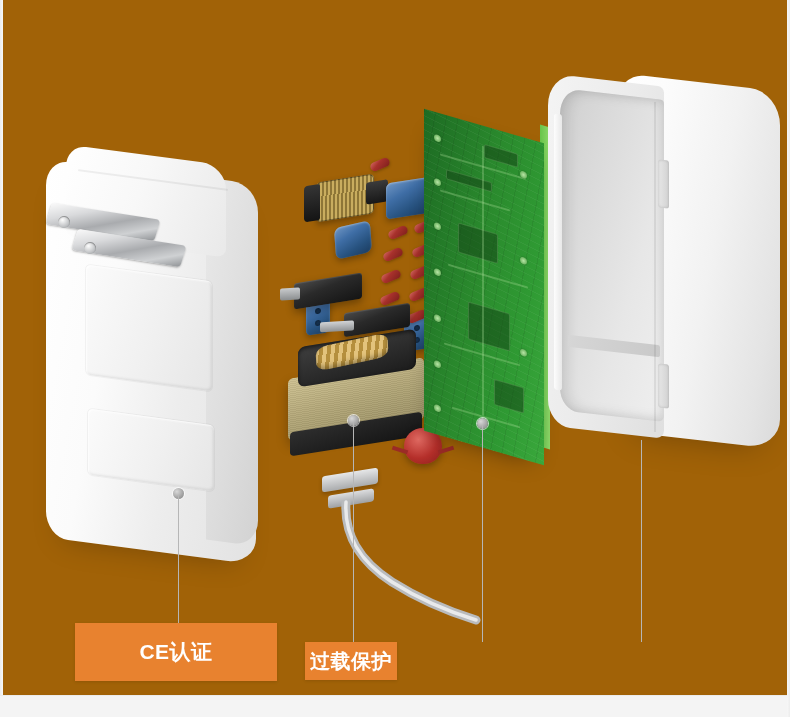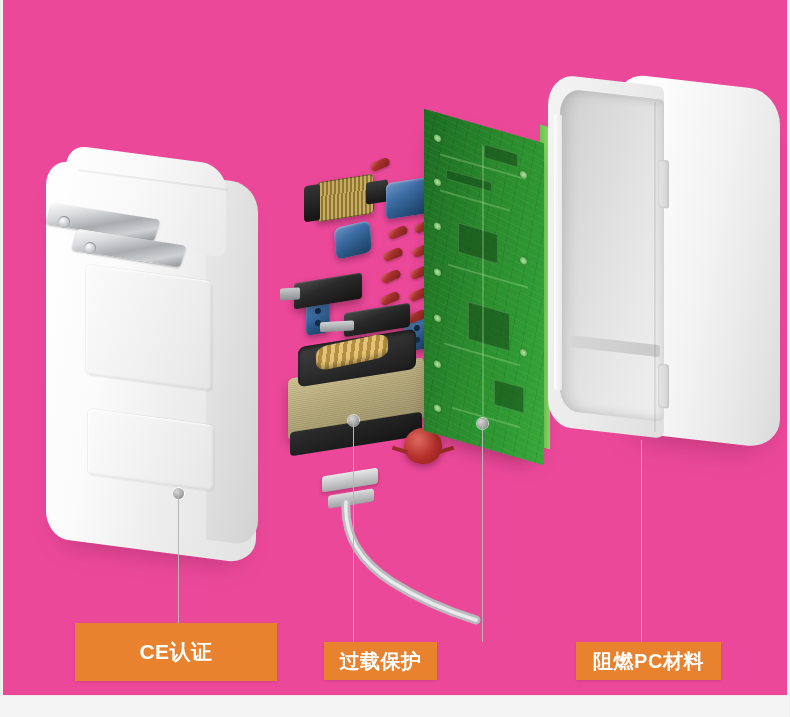--- a/index.html
+++ b/index.html
@@ -4,21 +4,21 @@
 <style>
   * { margin:0; padding:0; box-sizing:border-box; }
   html,body{ background:#ffffff; }
   body{
     font-family:"Liberation Sans","DejaVu Sans",sans-serif;
     -webkit-font-smoothing:antialiased;
   }
   #stage{
     position:relative;
     width:790px; height:717px;
-    background:#ec4899;
+    background:#a16207;
     overflow:hidden;
   }
   #stage:before{
     content:""; position:absolute; left:0; top:0; bottom:0; width:3px;
     background:linear-gradient(to right,#ececec,#f7f7f7);
   }
   #stage:after{
     content:""; position:absolute; right:0; top:0; bottom:0; width:3px;
     background:linear-gradient(to left,#ececec,#f7f7f7);
   }
@@ -288,21 +288,21 @@
     letter-spacing:.5px;
     box-shadow:0 1px 3px rgba(0,0,0,.12);
     display:flex; flex-direction:column;
     align-items:center; justify-content:center;
     line-height:1.25;
     white-space:nowrap;
   }
   .label .ln{ display:block; }
 
   #lbl-ce{ left:75px;  top:623px; width:202px; height:58px; font-size:21px; padding:3px 0; }
-  #lbl-ol{ left:305px; top:642px; width:113px; height:38px; font-size:20px;margin-left:19px; }
+  #lbl-ol{ left:305px; top:642px; width:92px; height:38px; font-size:20px; }
   #lbl-wy{ left:438px; top:642px; width:113px; height:38px; font-size:20px; }
   #lbl-pc{ left:576px; top:642px; width:145px; height:38px; font-size:20px; }
 
   
   .watermark{
     position:absolute; left:662px; top:668px;
     display:flex; align-items:center; gap:7px;
     opacity:.88; pointer-events:none;
   }
   .wm-text{
@@ -427,19 +427,16 @@
 
   <div class="label" id="lbl-ce">
     <span class="ln">CE认证</span>
   </div>
 
   <div class="label" id="lbl-ol">
     <span class="ln">过载保护</span>
   </div>
 
 
-  <div class="label" id="lbl-pc">
-    <span class="ln">阻燃PC材料</span>
-  </div>
 
 
   <div class="bottom-rule"></div>
 </div>
 
 </body></html>

